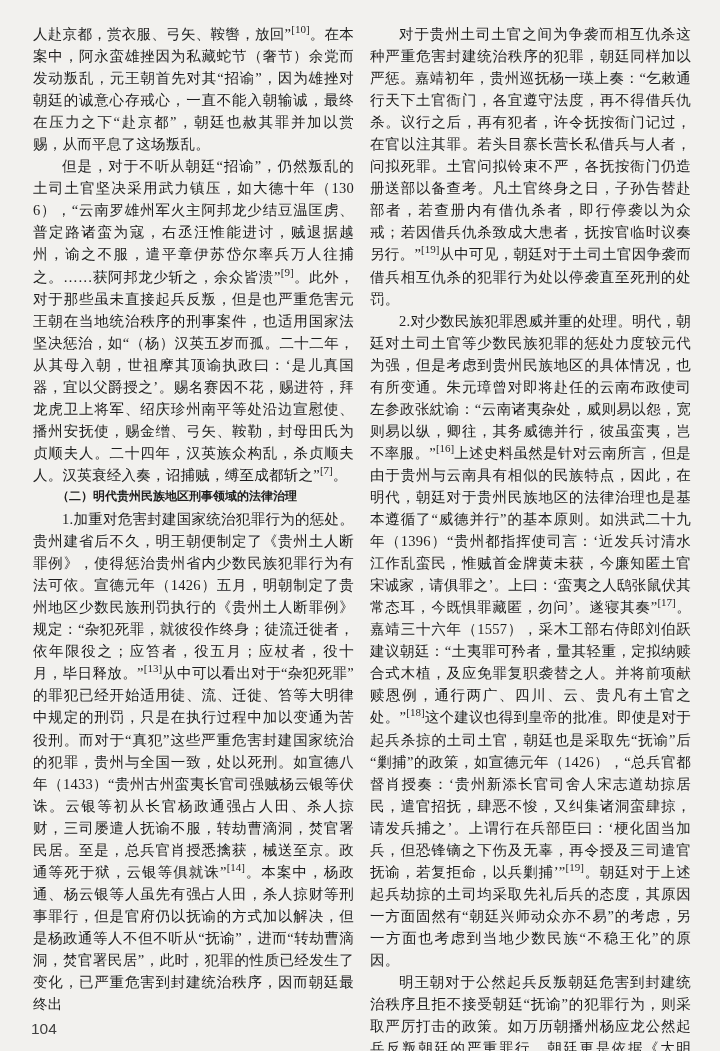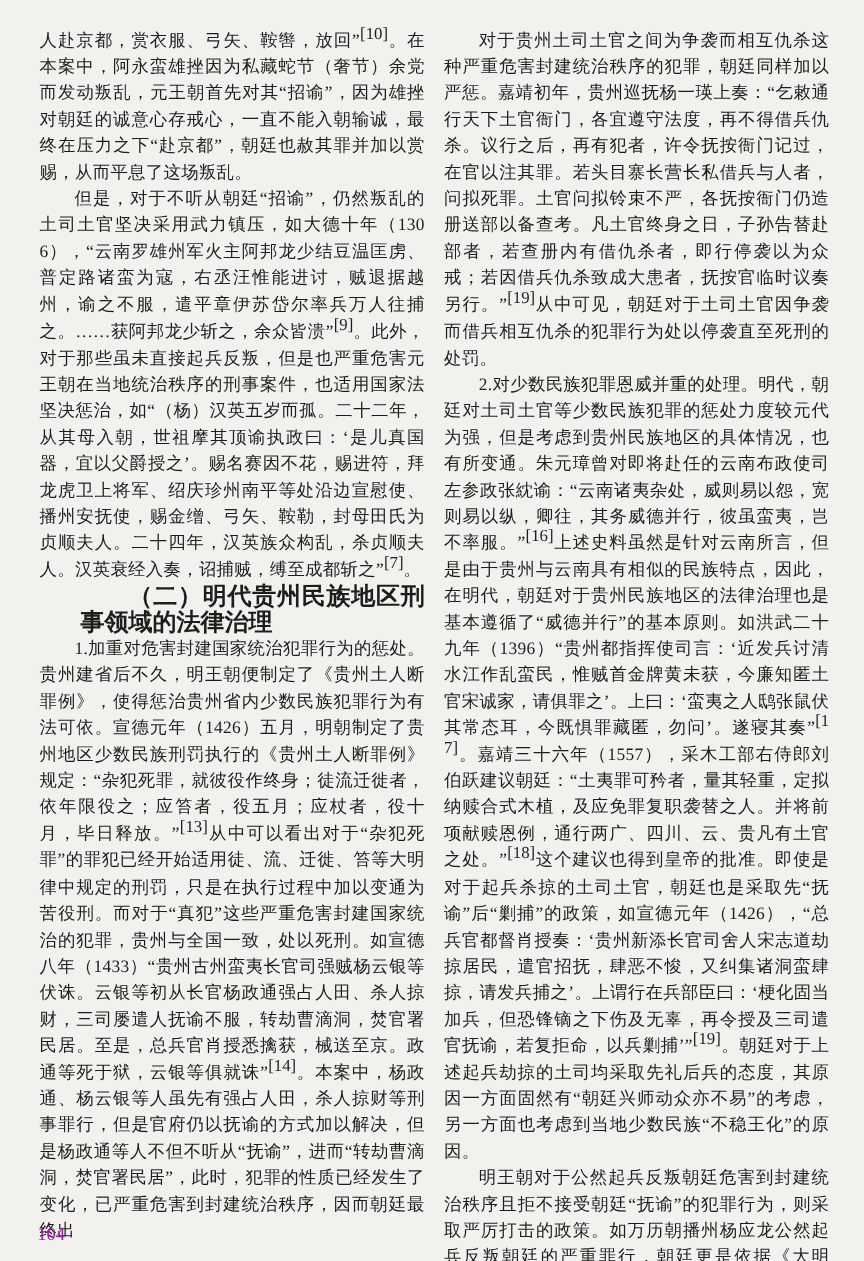--- a/index.html
+++ b/index.html
@@ -30,39 +30,38 @@
     font-size: 14.5px;
     line-height: 22.05px;
     text-align: justify;
     text-justify: inter-ideograph;
     color: #1d1d1d;
     letter-spacing: 0.25px;
     word-break: break-all;
   }
   .para.indent { text-indent: 2em; }
   .para.heading {
-    font-family: Liberation Sans, sans-serif;
+    font-family: Liberation Mono, monospace;
     font-weight: bold;
-    font-size: 20px;
+    font-size: 12px;
     letter-spacing: 0;
-    margin-left: 34px;
   }
   .para sup {
-    font-size: 14px;
+    font-size: 11px;
     line-height: 0;
     vertical-align: super;
     letter-spacing: 0;
   }
   .page-number {
     position: absolute;
     left: 31px;
     bottom: 13px;
     font-size: 15.5px;
-    color: #a21caf;
-    font-family: Liberation Serif, serif;
+    color: #404040;
+    font-family: Liberation Sans, sans-serif;
     margin-top: 28px;
   }
 </style>
 </head>
 <body>
 
 <div class="page">
   <div class="columns">
     <div class="col">
         <p class="para">人赴京都，赏衣服、弓矢、鞍辔，放回”<sup>[10]</sup>。在本案中，阿永蛮雄挫因为私藏蛇节（奢节）余党而发动叛乱，元王朝首先对其“招谕”，因为雄挫对朝廷的诚意心存戒心，一直不能入朝输诚，最终在压力之下“赴京都”，朝廷也赦其罪并加以赏赐，从而平息了这场叛乱。</p>

